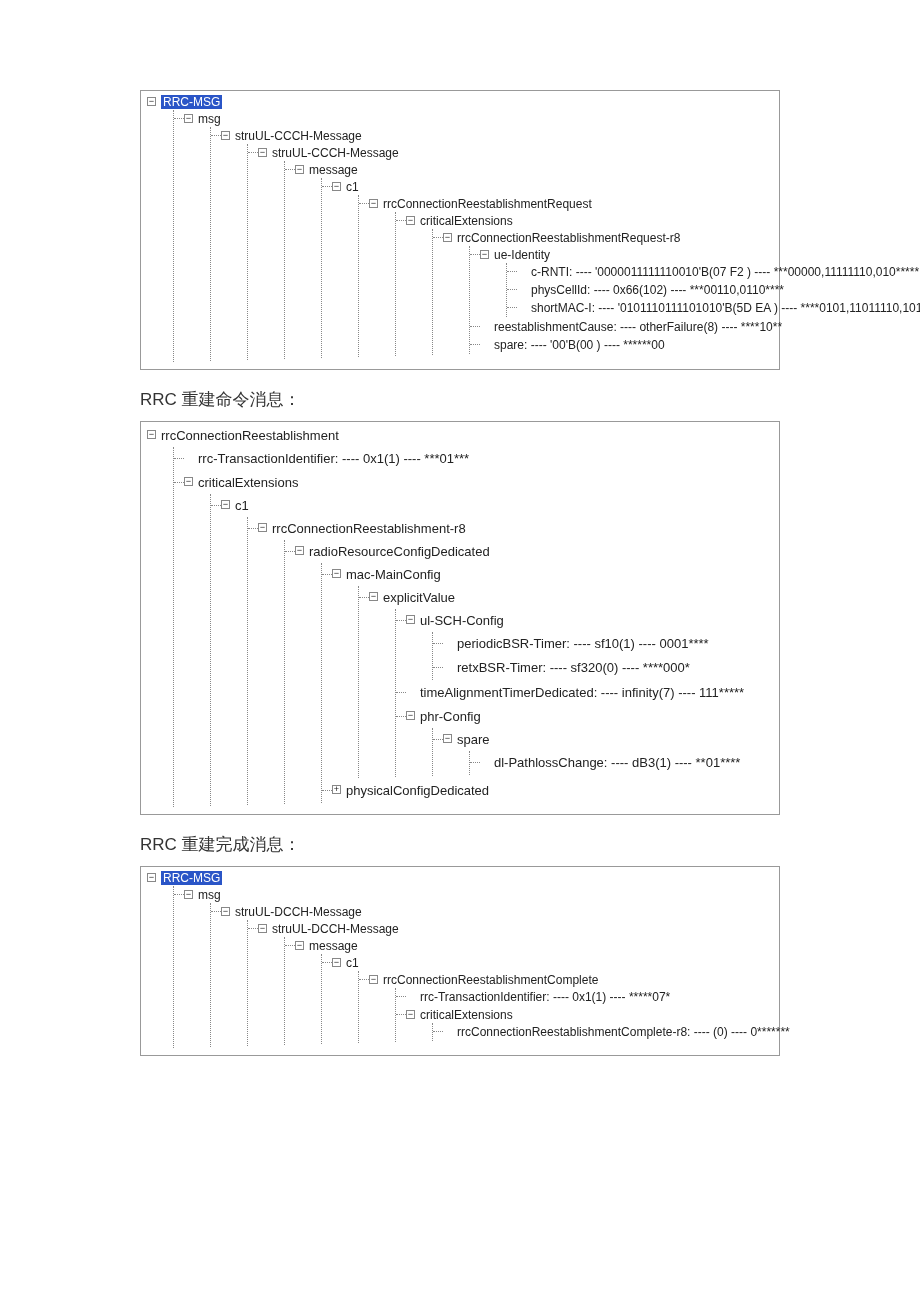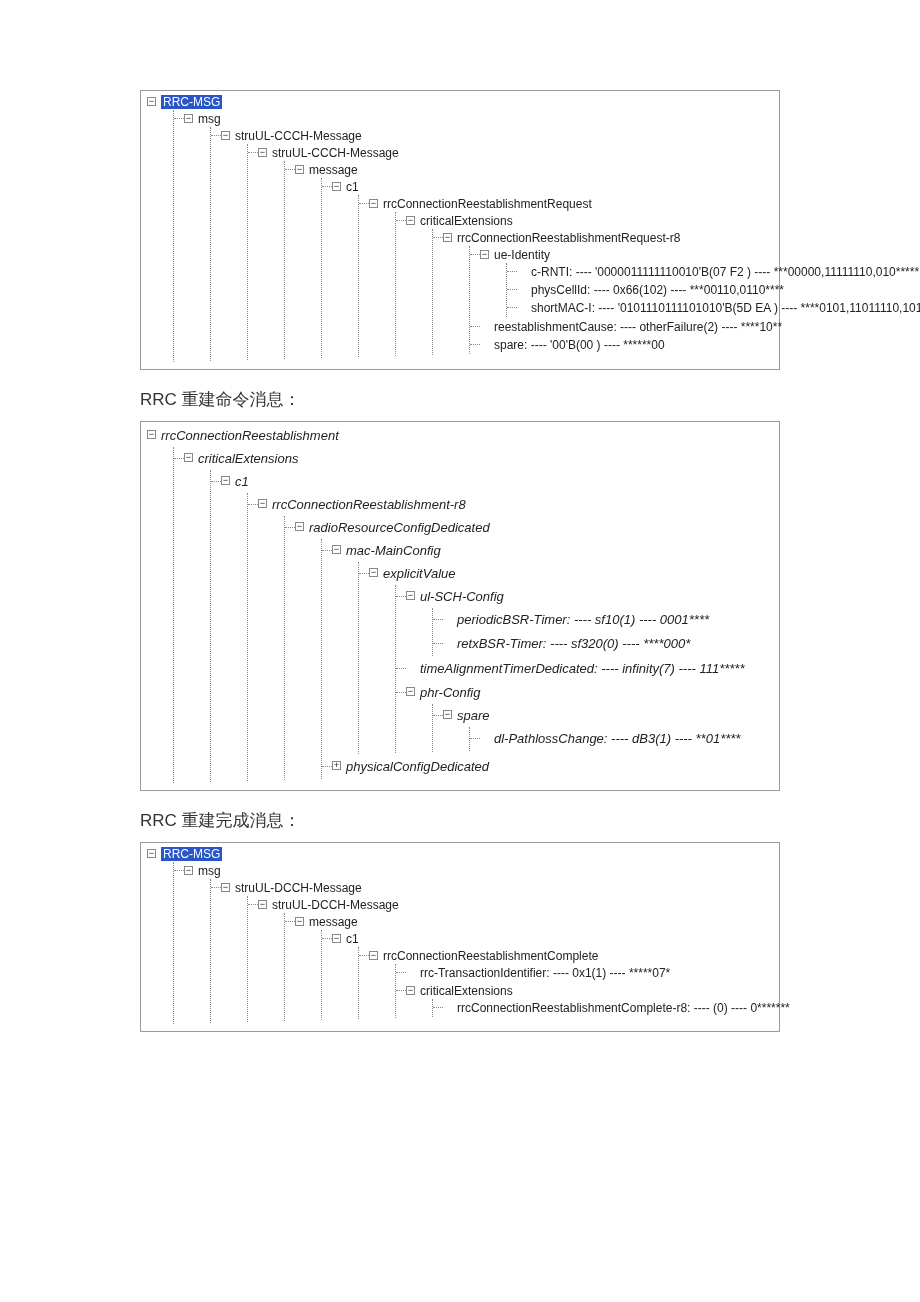--- a/index.html
+++ b/index.html
@@ -15,21 +15,21 @@
     ul.tree > li::before { display: none; }
     .toggle {
       display: inline-block; width: 9px; height: 9px; border: 1px solid #888; font-size: 9px; line-height: 7px;
       text-align: center; background: #fff; position: absolute; left: 0; top: 4px; cursor: pointer;
     }
     .toggle::before { content: "−"; }
     .toggle.plus::before { content: "+"; }
     li.leaf { padding-left: 10px; }
     li.leaf::after { display: none; }
     .hl { background: #2a55c7; color: #fff; padding: 0 2px; }
-    .big .tree li { font-size: 13px; line-height: 22px; font-style: italic; }
+    .big .tree li { font-size: 13px; line-height: 22px; }
     .big .tree li::before { top: 11px; }
     .big .toggle { top: 6px; }
   </style>
 </head>
 <body>
 
 <div class="panel">
   <ul class="tree">
     <li><span class="toggle"></span><span class="hl">RRC-MSG</span>
       <ul>
@@ -49,21 +49,21 @@
                                   <ul>
                                     <li><span class="toggle"></span><span>rrcConnectionReestablishmentRequest-r8</span>
                                       <ul>
                                         <li><span class="toggle"></span><span>ue-Identity</span>
                                           <ul>
                                             <li class="leaf"><span>c-RNTI: ---- '0000011111110010'B(07 F2 ) ---- ***00000,11111110,010*****</span></li>
                                             <li class="leaf"><span>physCellId: ---- 0x66(102) ---- ***00110,0110****</span></li>
                                             <li class="leaf"><span>shortMAC-I: ---- '0101110111101010'B(5D EA ) ---- ****0101,11011110,1010****</span></li>
                                           </ul>
                                         </li>
-                                        <li class="leaf"><span>reestablishmentCause: ---- otherFailure(2) ---- ****10**</span></li>
+                                        <li class="leaf"><span>reestablishmentCause: ---- otherFailure(8) ---- ****10**</span></li>
                                         <li class="leaf"><span>spare: ---- '00'B(00 ) ---- ******00</span></li>
                                       </ul>
                                     </li>
                                   </ul>
                                 </li>
                               </ul>
                             </li>
                           </ul>
                         </li>
                       </ul>
@@ -78,20 +78,21 @@
     </li>
   </ul>
 </div>
 
 <div class="caption">RRC 重建命令消息：</div>
 
 <div class="panel big">
   <ul class="tree">
     <li><span class="toggle"></span><span>rrcConnectionReestablishment</span>
       <ul>
+        <li class="leaf"><span>rrc-TransactionIdentifier: ---- 0x1(1) ---- ***01***</span></li>
         <li><span class="toggle"></span><span>criticalExtensions</span>
           <ul>
             <li><span class="toggle"></span><span>c1</span>
               <ul>
                 <li><span class="toggle"></span><span>rrcConnectionReestablishment-r8</span>
                   <ul>
                     <li><span class="toggle"></span><span>radioResourceConfigDedicated</span>
                       <ul>
                         <li><span class="toggle"></span><span>mac-MainConfig</span>
                           <ul>

